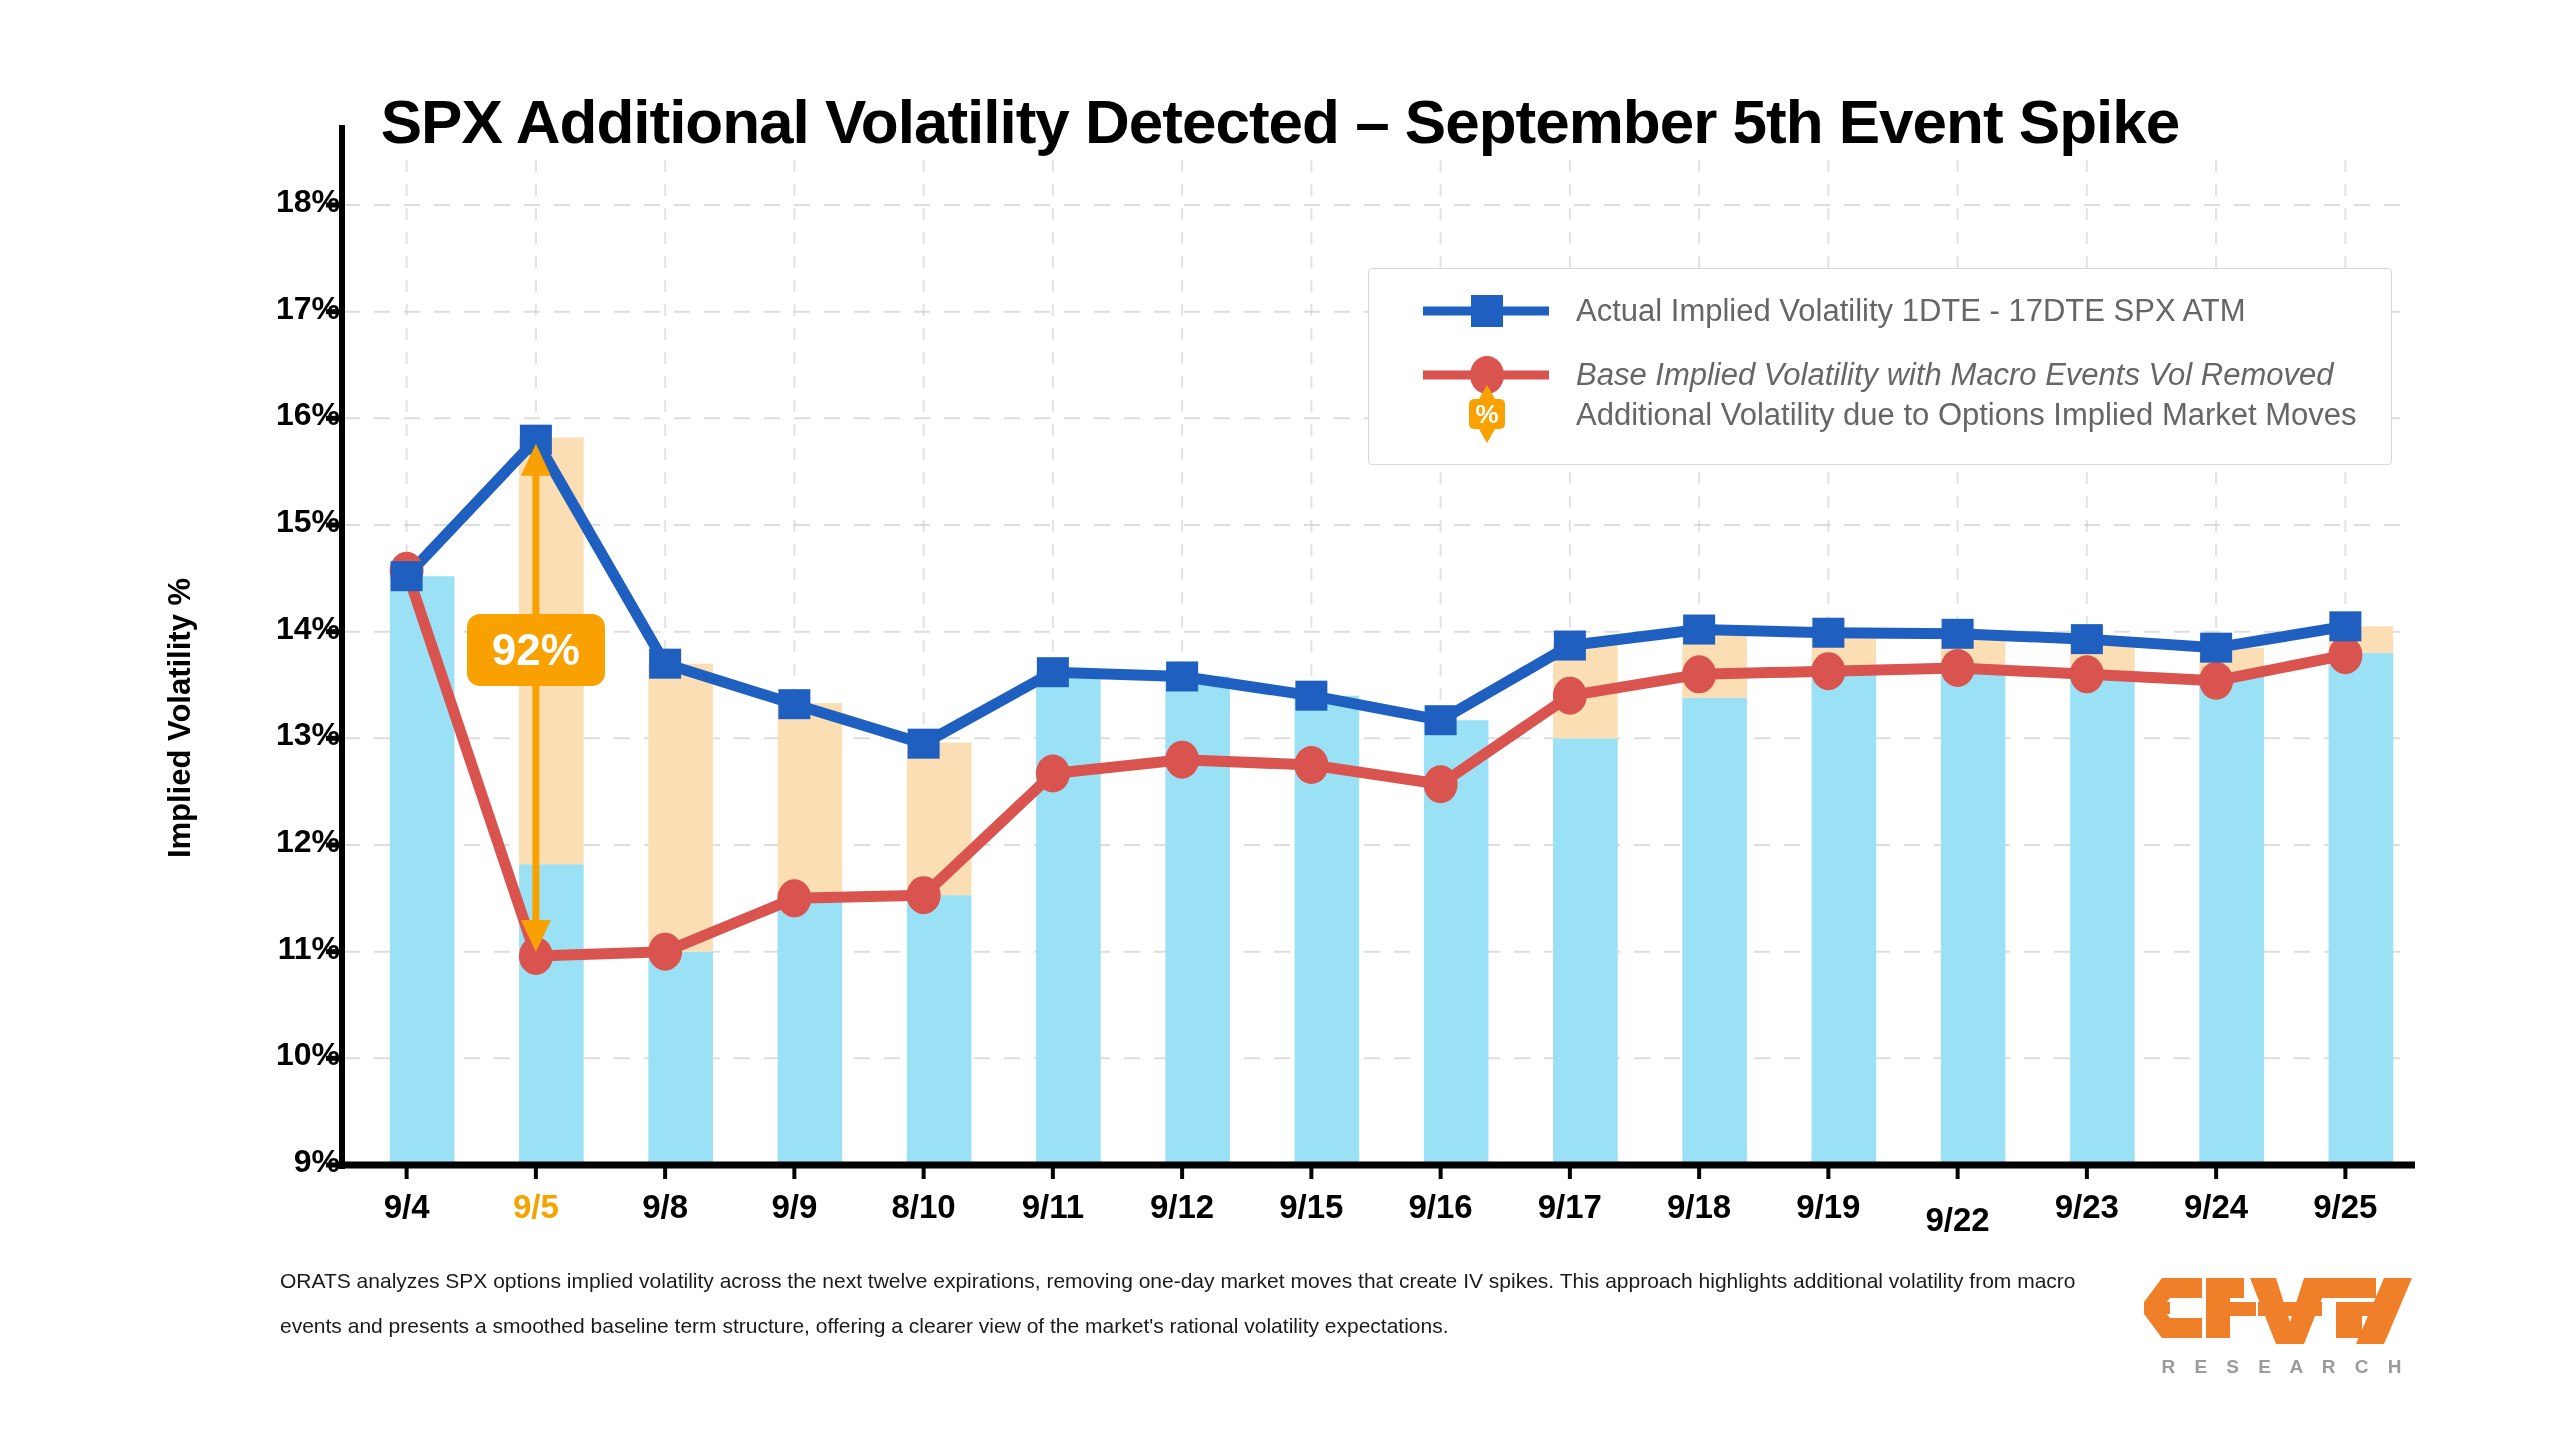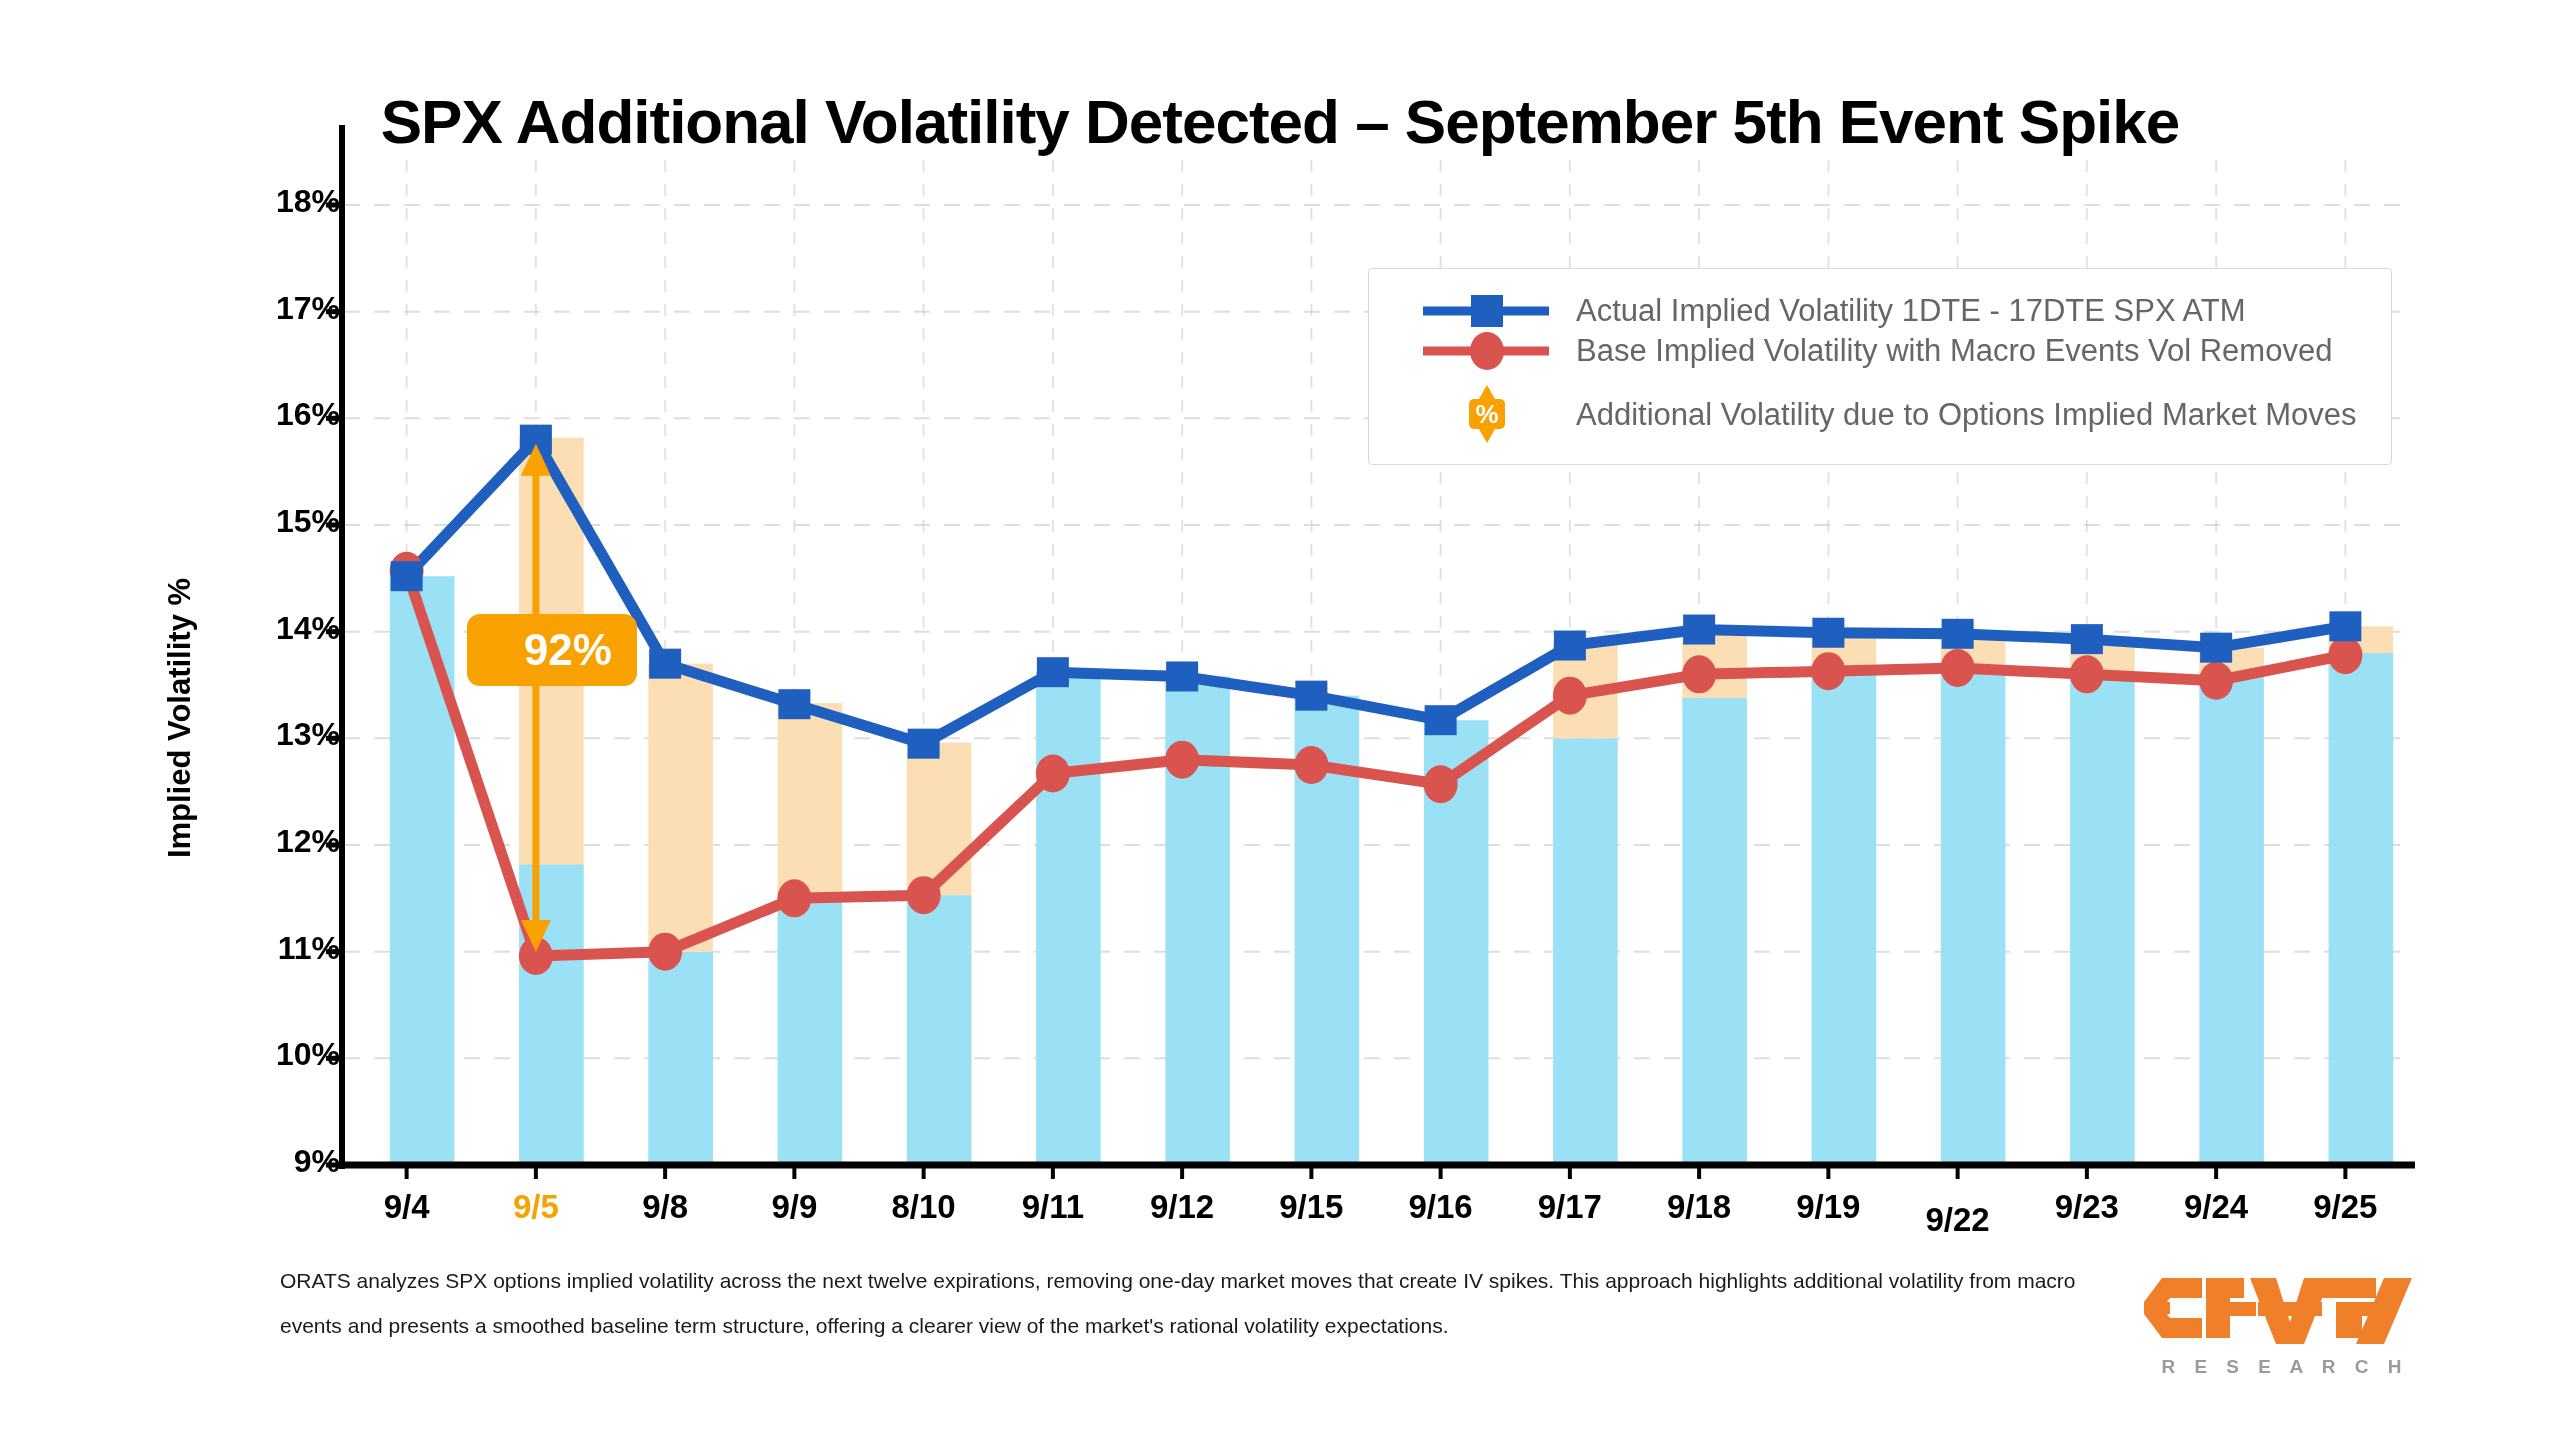--- a/index.html
+++ b/index.html
@@ -49,21 +49,21 @@
   .legend-label{
     position:absolute;left:185px;top:0;font-size:31px;color:#666;
     line-height:52px;white-space:nowrap;
   }
   .legend-mark{position:absolute;left:30px;top:0;width:130px;height:52px;}
 
   .badge92{
     position:absolute;background:#F8A100;border-radius:13px;
     color:#fff;font-weight:bold;font-size:44px;
     display:flex;align-items:center;justify-content:center;
-    left:508px;top:648px;width:138px;height:72px;padding-left:32px;
+    left:508px;top:648px;width:138px;height:72px;
   }
 </style>
 </head>
 <body>
 
 <div id="root">
 
   <div class="chart-title">SPX Additional Volatility Detected – September 5th Event Spike</div>
 
   <div class="ylabel">Implied Volatility %</div>
@@ -233,21 +233,21 @@
   <div id="legend">
     <div class="legend-row" style="top:16px;">
       <span class="legend-mark">
         <svg width="130" height="52">
           <line x1="2" y1="26" x2="128" y2="26" stroke="#1F5FBF" stroke-width="9"></line>
           <rect x="50" y="10" width="32" height="32" fill="#1F5FBF"></rect>
         </svg>
       </span>
       <span class="legend-label">Actual Implied Volatility 1DTE - 17DTE  SPX  ATM</span>
     </div>
-    <div class="legend-row" style="top:56px;">
+    <div class="legend-row" style="top:80px;font-style:italic;">
       <span class="legend-mark">
         <svg width="130" height="52">
           <line x1="2" y1="26" x2="128" y2="26" stroke="#D9534F" stroke-width="9"></line>
           <ellipse cx="66" cy="26" rx="17" ry="19" fill="#D9534F"></ellipse>
         </svg>
       </span>
       <span class="legend-label">Base Implied Volatility with Macro Events Vol Removed</span>
     </div>
     <div class="legend-row" style="top:120px;">
       <span class="legend-mark">

